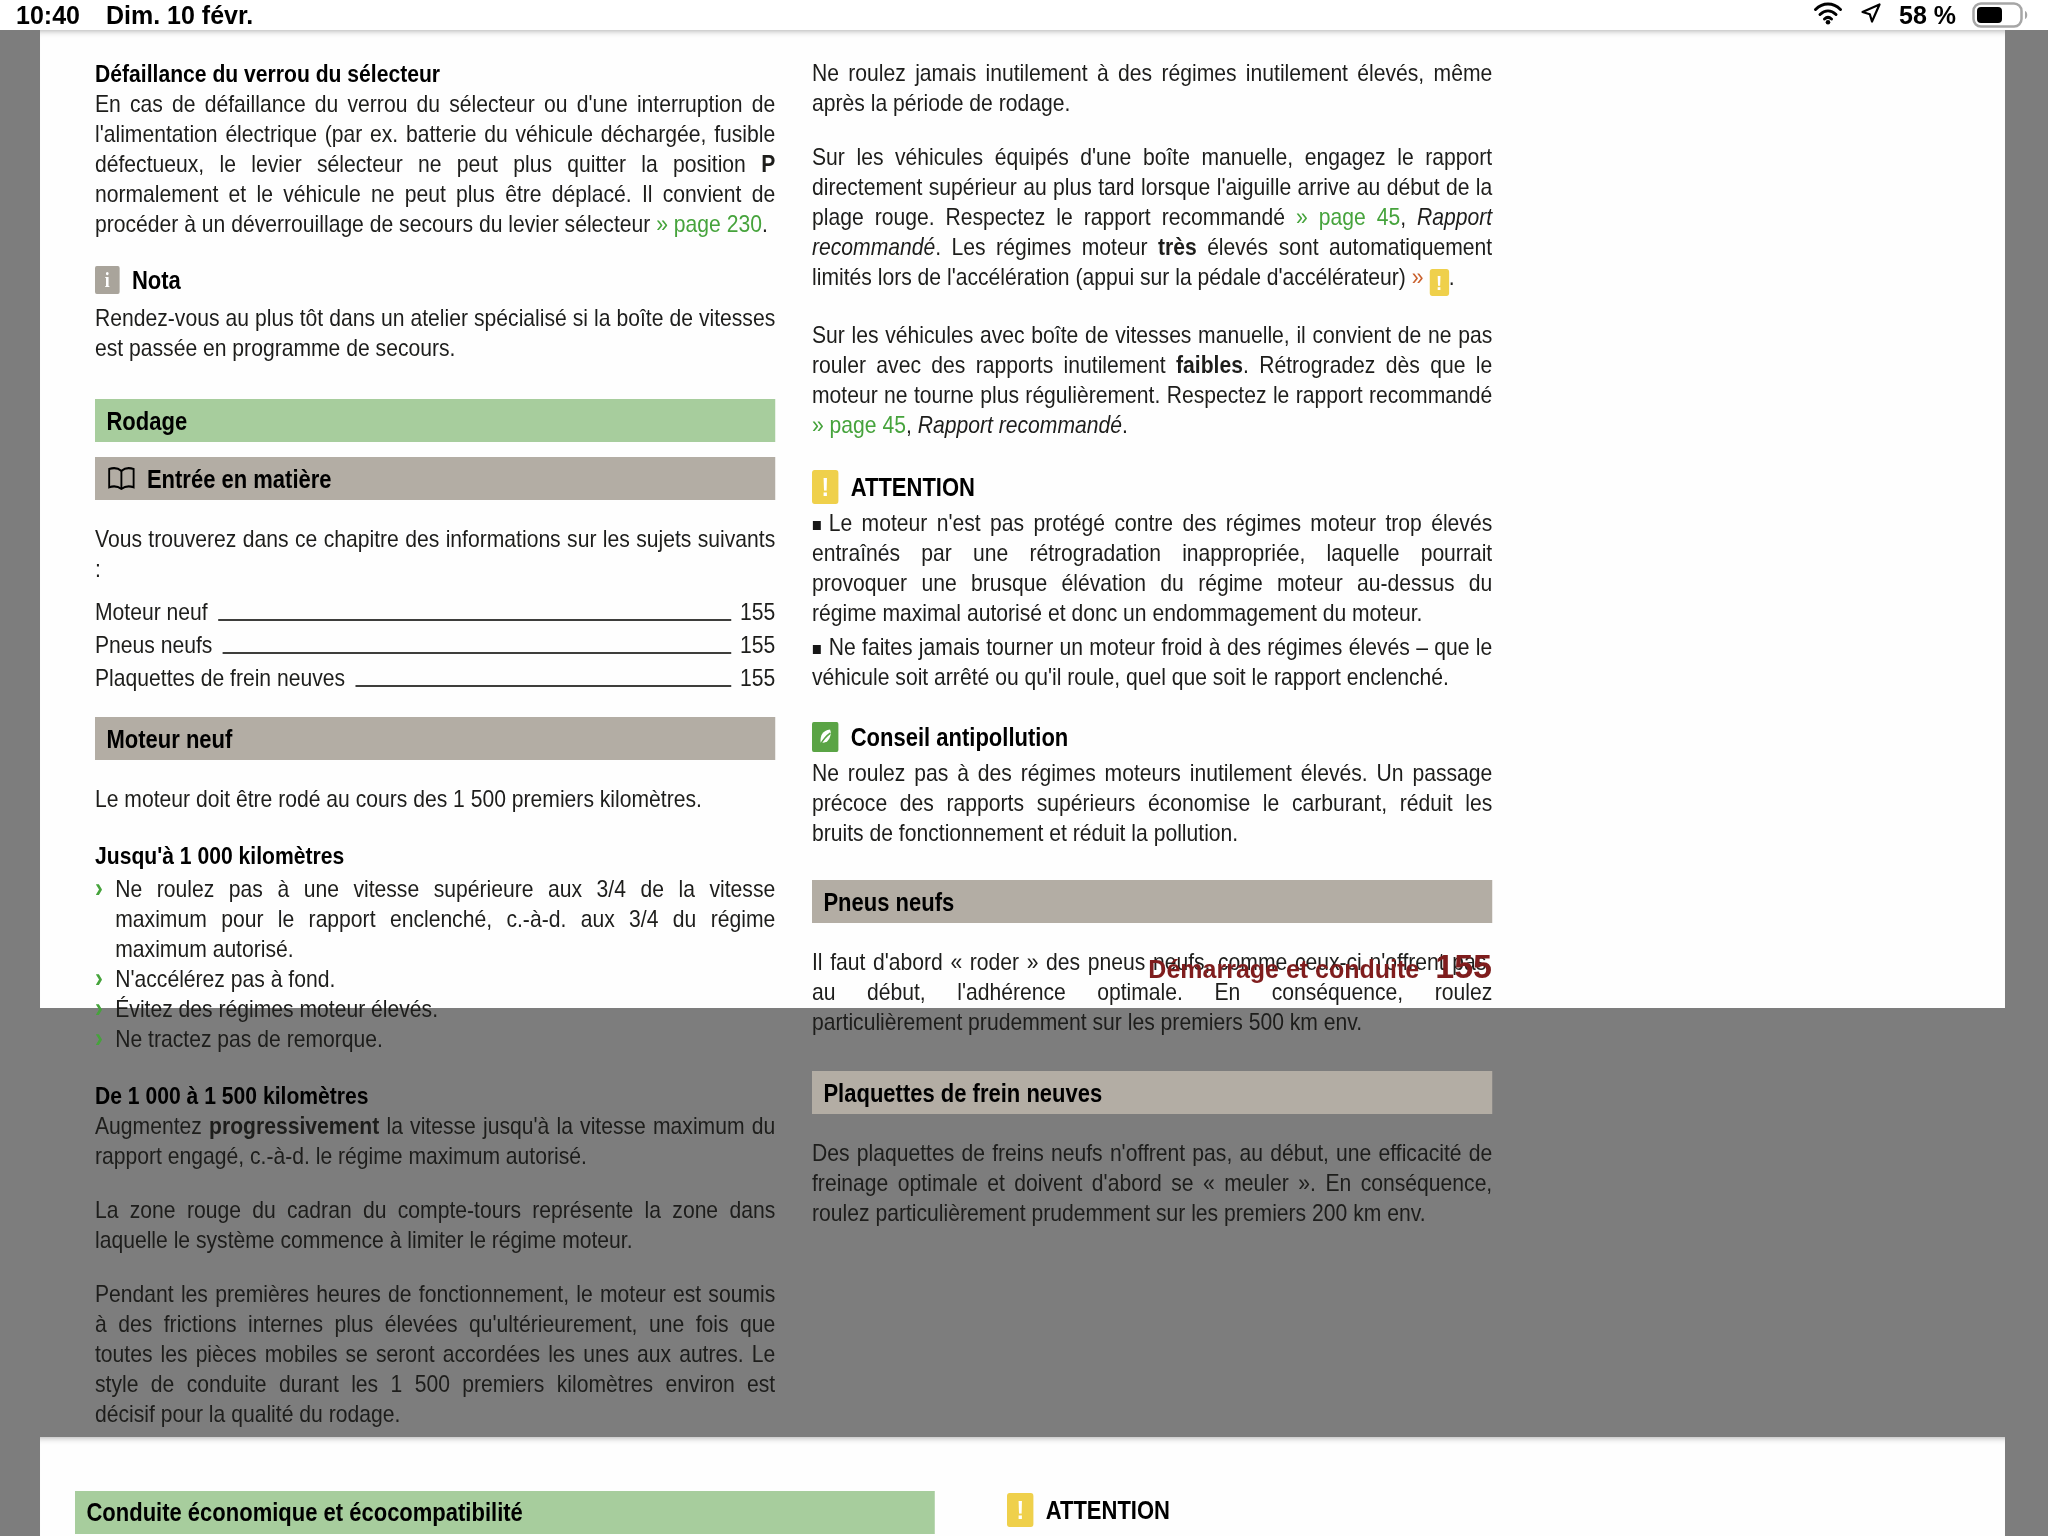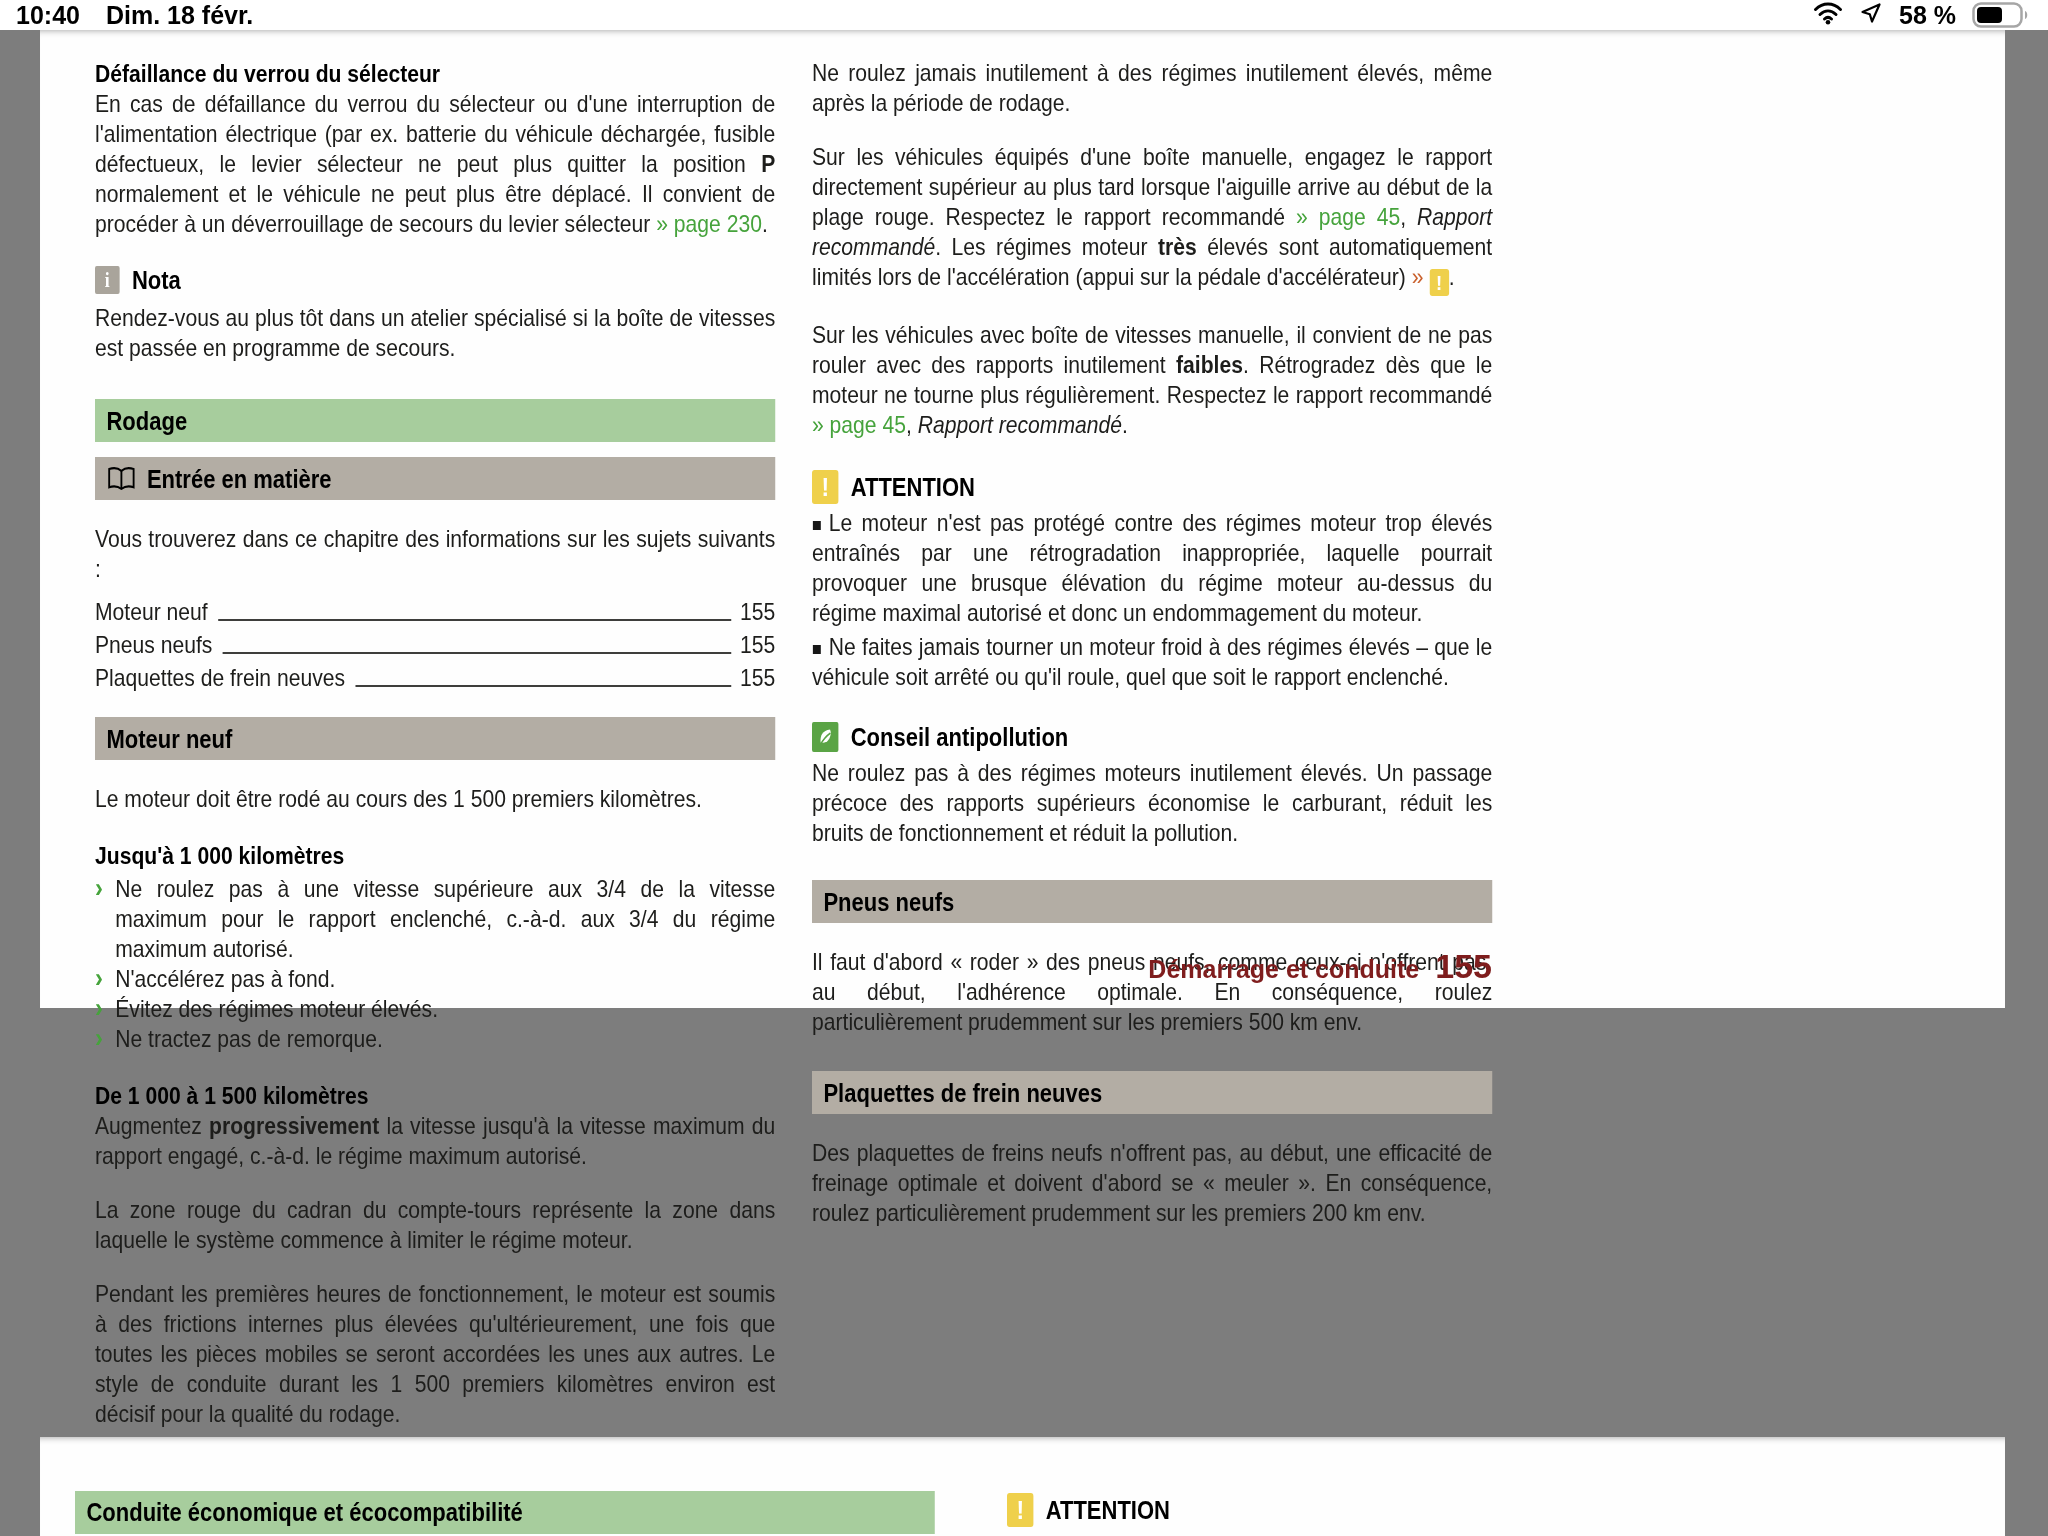--- a/index.html
+++ b/index.html
@@ -79,21 +79,21 @@
   .att2{position:absolute;left:967px;top:56px;width:1125px;transform:scaleX(.88);transform-origin:0 0;
     font-size:24px;line-height:30px;}
   .att2 .icon-head{margin-bottom:6px;}
 </style>
 </head>
 <body>
 
 <div class="status-bar">
   <div class="sb-left">
     <span>10:40</span>
-    <span>Dim. 18 févr.</span>
+    <span>Dim. 10 févr.</span>
   </div>
   <div class="sb-right">
     <span>
       <svg width="30" height="24" viewBox="0 0 30 24">
         <path d="M2.5 8.5 C10 1.2 20 1.2 27.5 8.5" fill="none" stroke="#000" stroke-width="3" stroke-linecap="round"></path>
         <path d="M7 13.5 C12 8.8 18 8.8 23 13.5" fill="none" stroke="#000" stroke-width="3" stroke-linecap="round"></path>
         <path d="M11.5 18 C13.7 16 16.3 16 18.5 18" fill="none" stroke="#000" stroke-width="3" stroke-linecap="round"></path>
         <circle cx="15" cy="21.3" r="2.3" fill="#000"></circle>
       </svg>
     </span>

